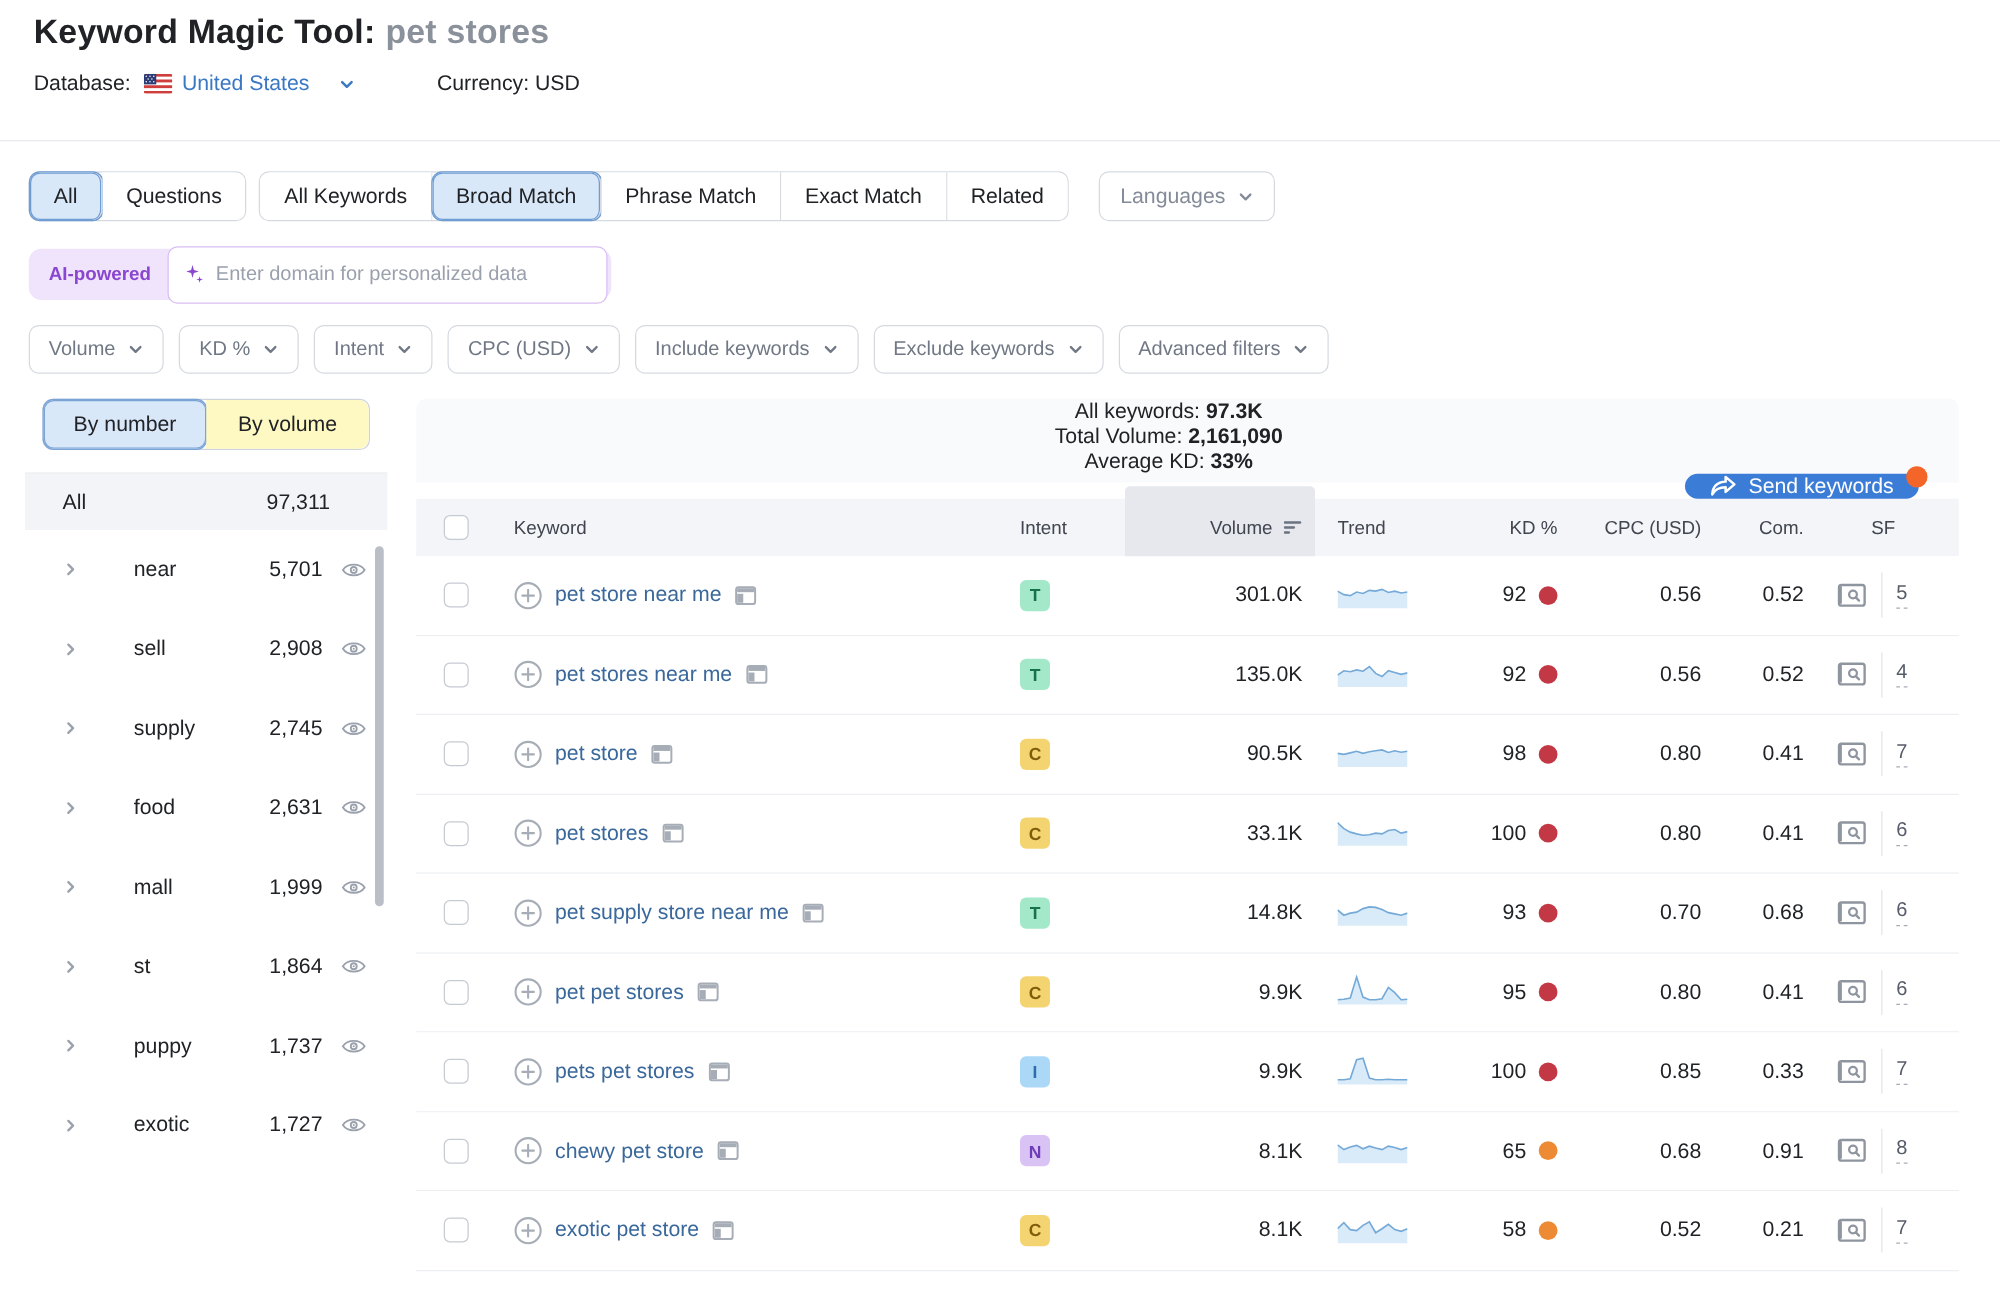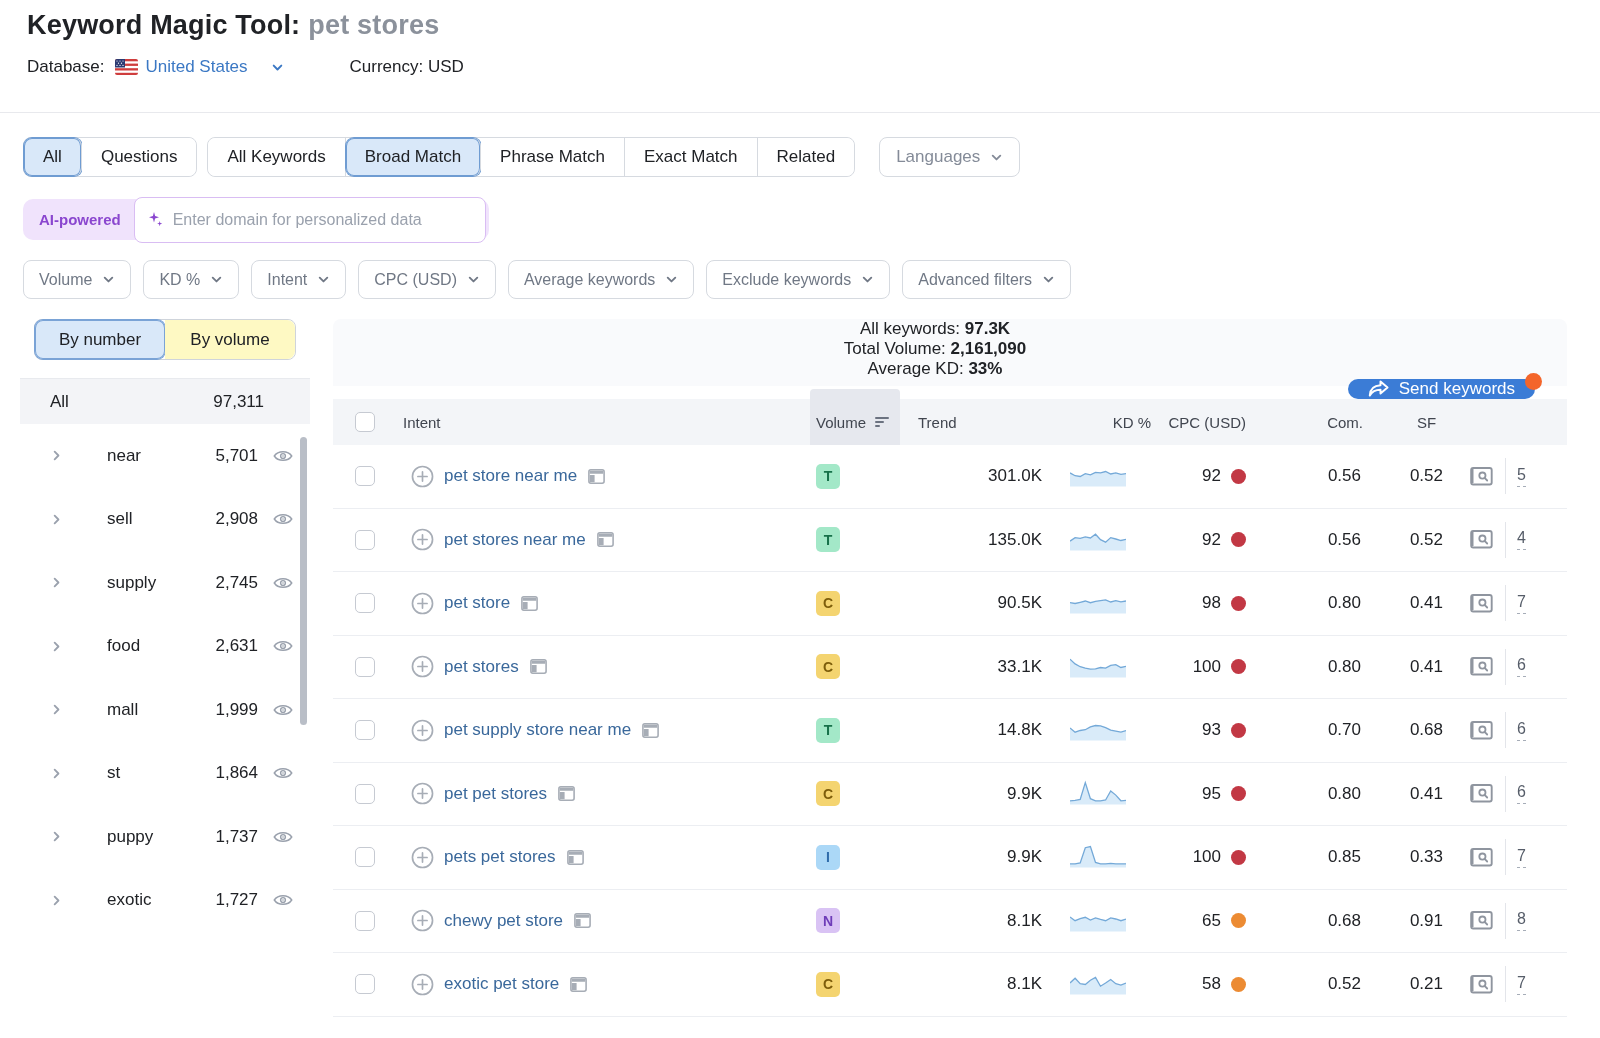--- a/index.html
+++ b/index.html
@@ -234,21 +234,21 @@
   <div class="fdrop">
     <span class="fd-label">CPC (USD)</span>
     <span class="chev">
       <svg width="13" height="13" viewBox="0 0 12 12">
           <path d="M2.5 4.3 L6 7.8 L9.5 4.3" fill="none" stroke="#707885" stroke-width="1.7" stroke-linecap="round" stroke-linejoin="round"></path>
         </svg>
     </span>
   </div>
 
   <div class="fdrop">
-    <span class="fd-label">Average keywords</span>
+    <span class="fd-label">Include keywords</span>
     <span class="chev">
       <svg width="13" height="13" viewBox="0 0 12 12">
           <path d="M2.5 4.3 L6 7.8 L9.5 4.3" fill="none" stroke="#707885" stroke-width="1.7" stroke-linecap="round" stroke-linejoin="round"></path>
         </svg>
     </span>
   </div>
 
   <div class="fdrop">
     <span class="fd-label">Exclude keywords</span>
     <span class="chev">
@@ -439,20 +439,21 @@
         </span>
         <span>Send keywords</span>
         <span class="send-dot"></span>
       </button>
     </div>
 
     <div class="thead-row">
       <div class="th c1">
           <span class="checkbox"></span>
         </div>
+      <div class="th th-keyword">Keyword</div>
       <div class="th th-intent">Intent</div>
       <div class="th th-volume">
         <span>Volume</span>
         <span style="display:flex;">
           <svg width="15" height="12" viewBox="0 0 15 12">
               <rect x="0" y="1" width="14" height="2" rx="1" fill="#6b7280"></rect>
               <rect x="0" y="5" width="9" height="2" rx="1" fill="#6b7280"></rect>
               <rect x="0" y="9" width="5" height="2" rx="1" fill="#6b7280"></rect>
             </svg>
         </span>

